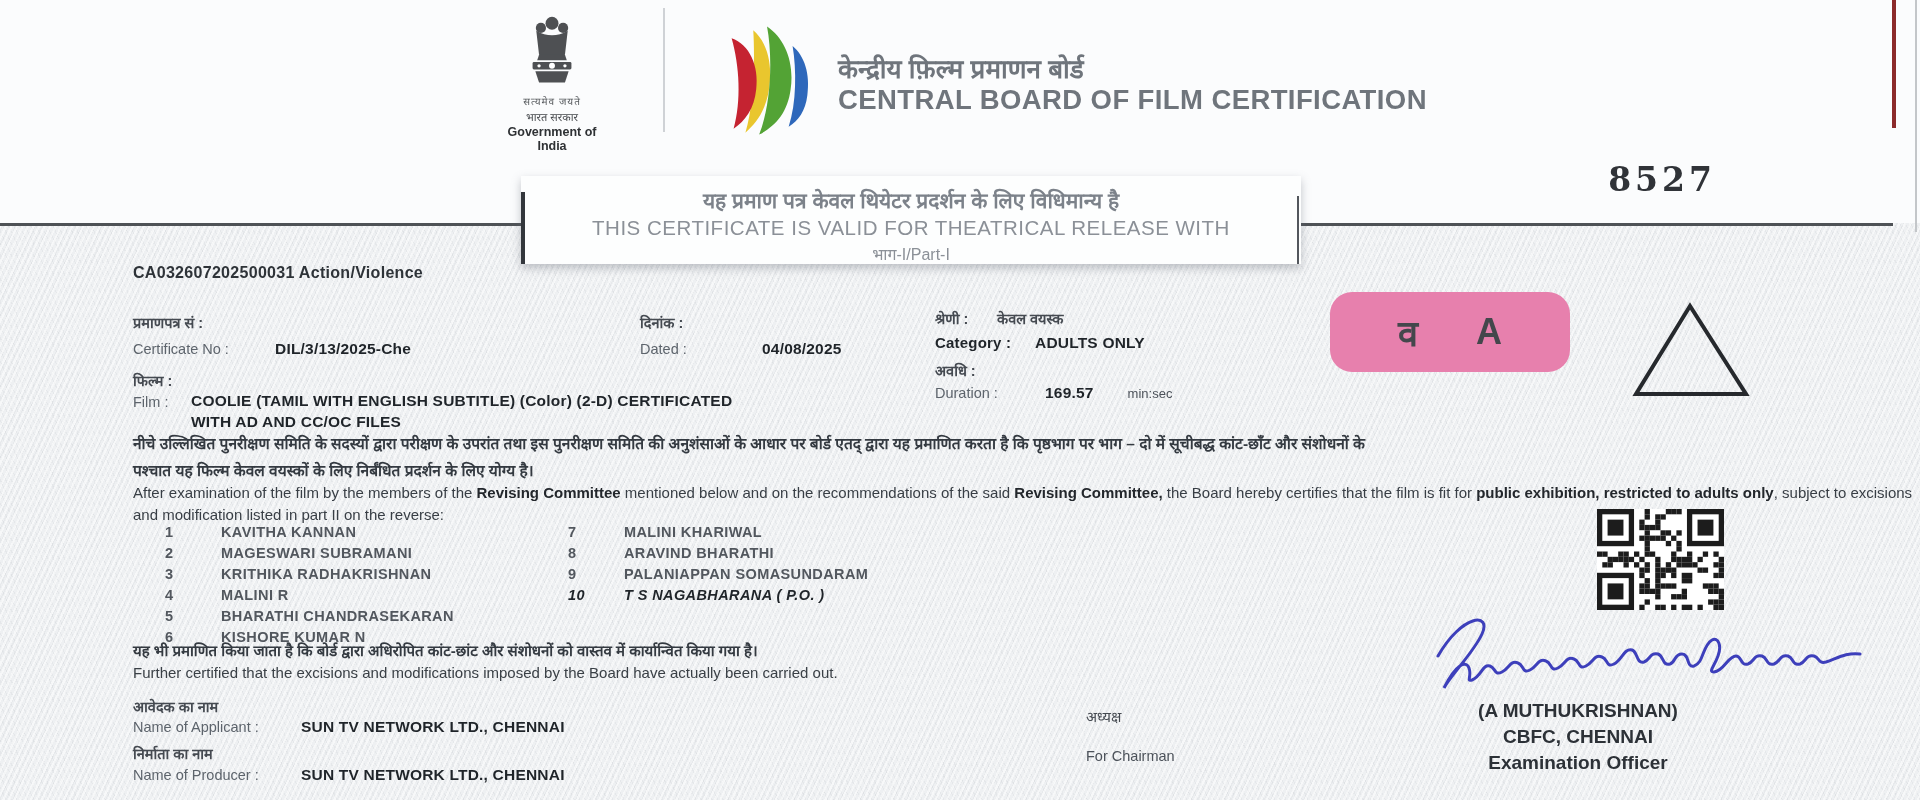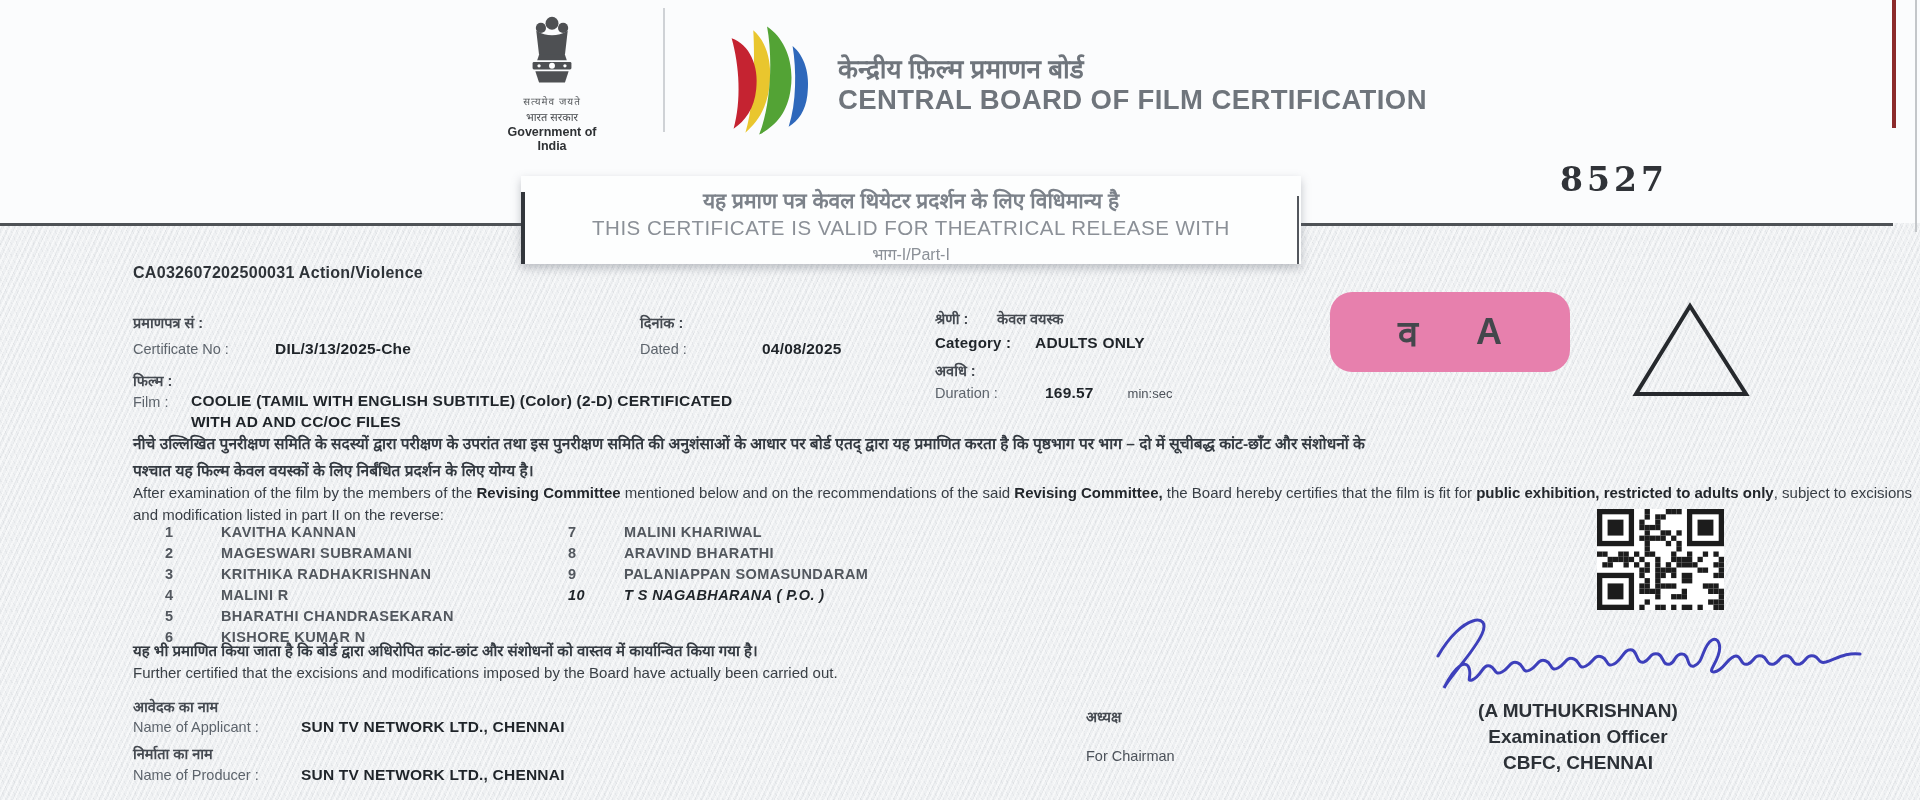--- a/index.html
+++ b/index.html
@@ -19,21 +19,21 @@
   .red-tick{background:#8c2b2b;}
 
   
   .emblem-col{left:492px;top:14px;width:120px;text-align:center;color:#3f4245;}
   .emblem-motto{font-size:10px;color:#55585c;letter-spacing:1px;margin-top:2px;}
   .emblem-govhi{font-size:11px;color:#45484c;margin-top:1px;}
   .emblem-goven{font-size:12.5px;font-weight:700;color:#2e3134;margin-top:1px;}
   .divider{left:663px;top:8px;width:2px;height:124px;background:#cfd2d6;}
   .title-hi{left:838px;top:50px;font-size:26px;font-weight:600;color:#6f757c;}
   .title-en{left:838px;top:84px;font-size:27.5px;font-weight:600;color:#6f757c;letter-spacing:.4px;}
-  .serial{left:1560px;top:160px;width:240px;text-align:left;font-family:"DejaVu Serif",serif;font-size:33px;font-weight:600;color:#303338;letter-spacing:4px;}
+  .serial{left:1476px;top:160px;width:240px;text-align:right;font-family:"DejaVu Serif",serif;font-size:33px;font-weight:600;color:#303338;letter-spacing:4px;}
 
   
   .banner{left:521px;top:176px;width:780px;height:88px;background:#fdfefe;
     box-shadow:0 4px 9px rgba(100,105,115,.38);text-align:center;}
   .banner-hi{margin-top:10px;font-size:21px;font-weight:600;color:#7c828a;}
   .banner-en{margin-top:2px;font-size:20.5px;color:#8b9097;letter-spacing:.5px;}
   .banner-part{margin-top:3px;font-size:16px;color:#8b9097;}
   .banner-bl{left:521px;top:192px;width:4px;height:72px;background:#33373c;}
   .banner-br{left:1297px;top:196px;width:2px;height:68px;background:#53575d;}
 
@@ -56,21 +56,21 @@
   .member{display:flex;white-space:nowrap;font-size:14.5px;font-weight:600;color:#52575e;letter-spacing:.4px;}
   .member .num{width:56px;}
   .member.po{color:#1f2429;font-weight:700;font-style:italic;}
 
   .further{font-size:15px;color:#3a4046;white-space:nowrap;}
   .further.hi{font-weight:600;color:#343a41;}
 
   .sig-block{left:1433px;top:698px;width:290px;text-align:center;line-height:26px;
     font-size:19px;font-weight:700;color:#2c3137;}
   .chair{font-size:14.5px;color:#4c525a;}
-  .chair.hi{font-weight:700;color:#454a51;text-align:right;}
+  .chair.hi{font-weight:400;color:#454a51;text-align:right;}
 
   .app-row .lbl{width:168px;}
 </style>
 </head>
 <body>
 
 <div id="cert">
   <div class="abs top-white"></div>
   <div class="abs rule" style="left:0;width:521px;"></div>
   <div class="abs rule" style="left:1301px;width:592px;"></div>
@@ -365,16 +365,16 @@
   </div>
 
   <div class="abs chair hi" style="left:1086px;top:706px;">अध्यक्ष</div>
   <div class="abs chair" style="left:1086px;top:748px;">For Chairman</div>
 
   <svg class="abs" style="left:1422px;top:612px;" width="460" height="85" viewBox="0 0 460 85">
     <path fill="none" stroke="#3d3fbb" stroke-width="3" stroke-linecap="round" d="M16 44 C 40 2 70 0 60 22 C 52 40 28 64 22 76 C 34 52 44 48 47 56 C 50 64 44 70 50 68 C 60 64 60 52 68 54 C 74 56 72 64 80 60 C 88 56 88 48 96 51 C 102 53 100 62 108 58 C 116 54 116 46 124 49 C 130 51 128 60 136 56 C 144 52 144 44 152 47 C 158 49 156 58 164 54 C 172 50 172 42 180 45 C 186 47 184 56 192 52 C 200 48 202 36 210 38 C 216 40 214 52 222 50 C 228 48 228 40 236 42 C 242 44 240 54 248 52 C 254 50 252 42 260 42 C 268 42 264 56 272 54 C 282 51 280 34 290 28 C 296 25 300 33 296 44 C 292 55 286 60 292 60 C 302 59 306 44 314 44 C 320 44 318 54 326 52 C 332 50 332 42 340 44 C 346 46 344 54 352 52 C 358 50 358 42 366 44 C 372 46 370 54 378 52 C 384 50 384 42 392 44 C 398 46 396 52 404 50 C 414 47 424 40 438 42"></path>
   </svg>
   <div class="abs sig-block">
     <div>(A MUTHUKRISHNAN)</div>
+    <div>CBFC, CHENNAI</div>
     <div>Examination Officer</div>
-    <div>CBFC, CHENNAI</div>
   </div>
 </div>
 
 </body></html>

